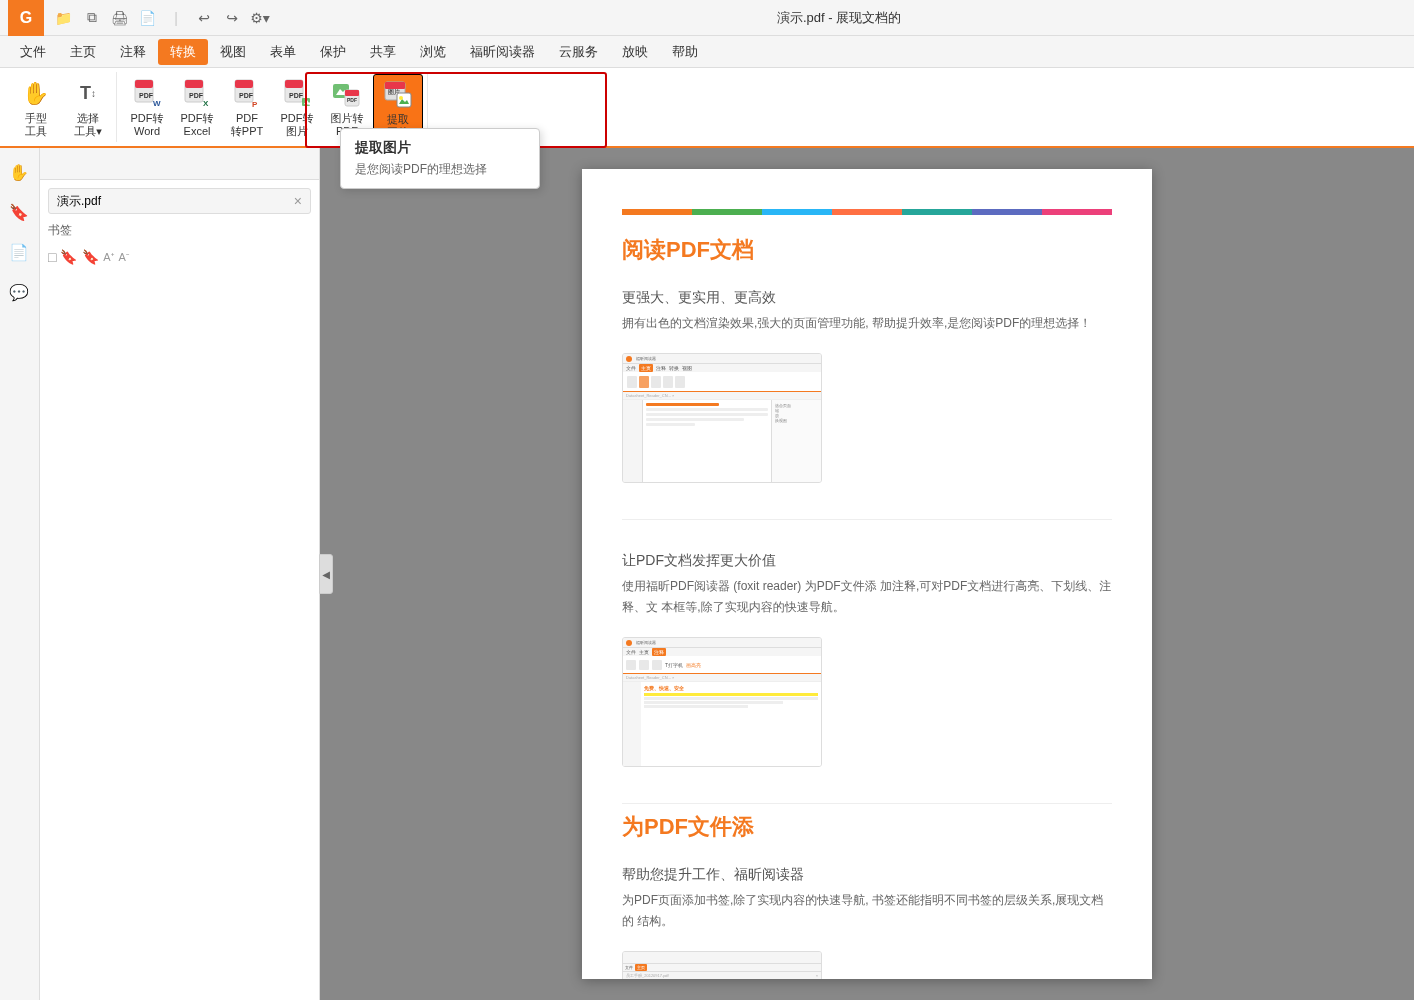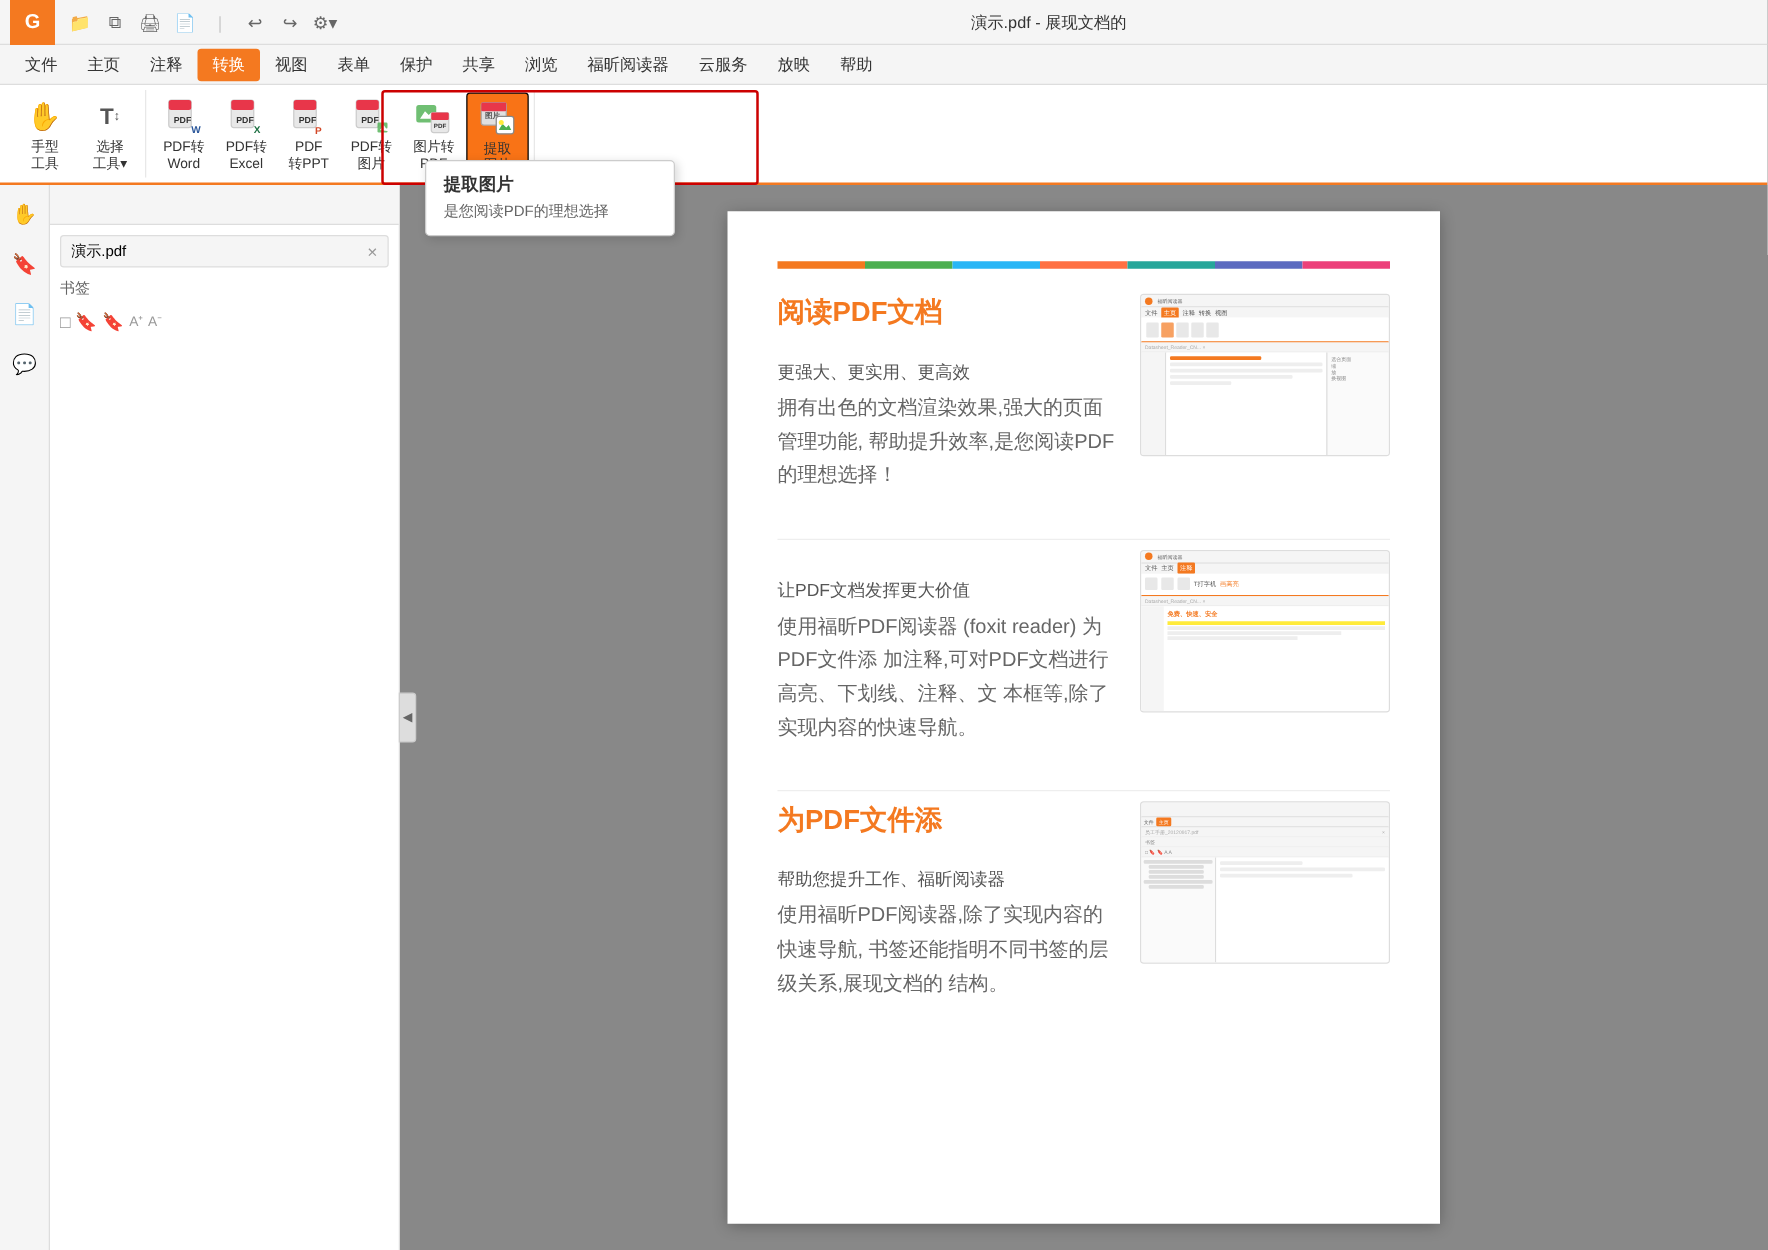--- a/index.html
+++ b/index.html
@@ -263,37 +263,38 @@
 
     .pdf-section {
       margin-bottom: 36px;
     }
 
     .pdf-section-header {
       display: flex;
       align-items: flex-start;
       gap: 20px;
       margin-bottom: 10px;
+      flex-direction: column;
     }
 
     .pdf-section-title {
       font-size: 22px;
       font-weight: bold;
       color: #f47920;
     }
 
     .pdf-section-subtitle {
       font-size: 14px;
       color: #555;
       margin-bottom: 6px;
       margin-top: 24px;
     }
 
     .pdf-section-body {
-      font-size: 16px;
+      font-size: 12px;
       color: #666;
       line-height: 1.7;
     }
 
     .pdf-thumbnail {
       width: 200px;
       height: 130px;
       border: 1px solid #ddd;
       border-radius: 3px;
       flex-shrink: 0;
@@ -708,21 +709,21 @@
         </div>
       </div>
 
       <div class="divider-line"></div>
 
       <div class="pdf-section">
         <div class="pdf-section-header">
           <div style="flex:1;">
             <div class="pdf-section-title">为PDF文件添</div>
             <div class="pdf-section-subtitle">帮助您提升工作、福昕阅读器</div>
-            <div class="pdf-section-body">使用福昕PDF阅读器,除了实现内容的快速导航,
+            <div class="pdf-section-body">为PDF页面添加书签,除了实现内容的快速导航,
 书签还能指明不同书签的层级关系,展现文档的
 结构。</div>
           </div>
 
           <div class="pdf-thumbnail">
             <div class="mini-bookmark-ui">
               <div class="mini-bk-header"></div>
               <div style="height:8px;background:#f5f5f5;border-bottom:1px solid #ddd;display:flex;align-items:center;padding:0 2px;font-size:4px;gap:2px;">
                 <span style="color:#555;">文件</span>
                 <span style="background:#f47920;color:white;padding:1px 2px;border-radius:1px;">主页</span>

